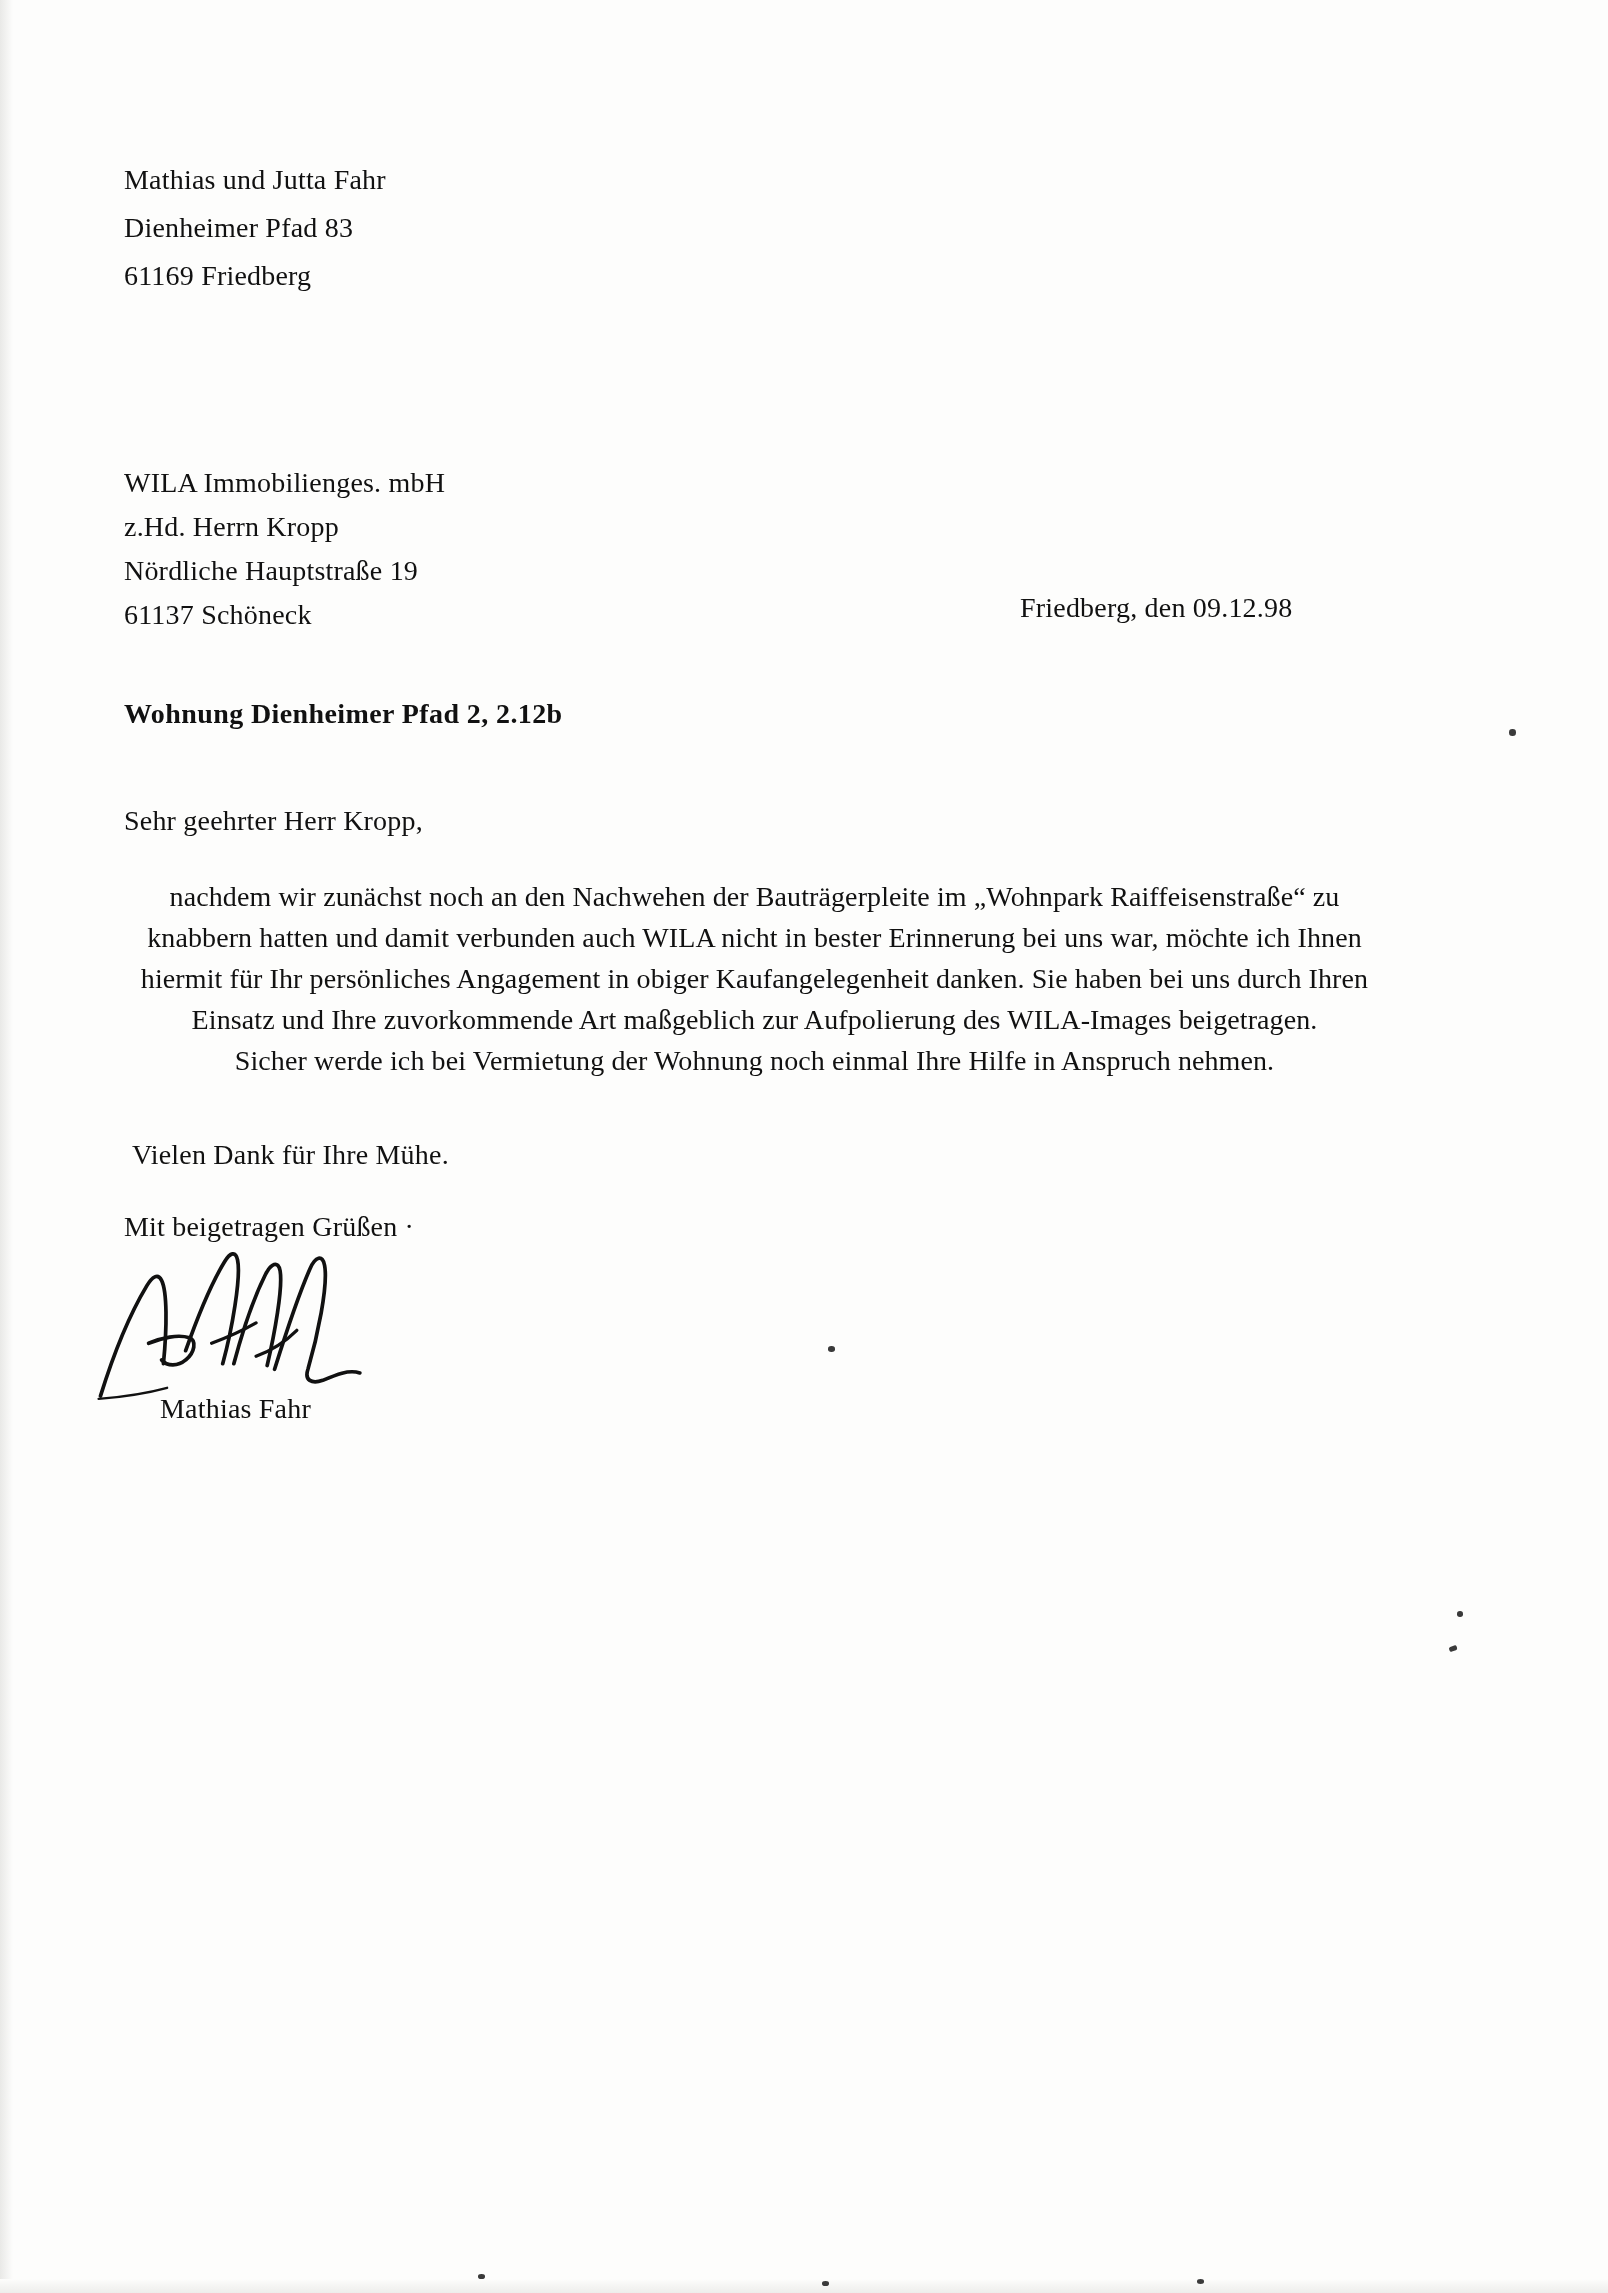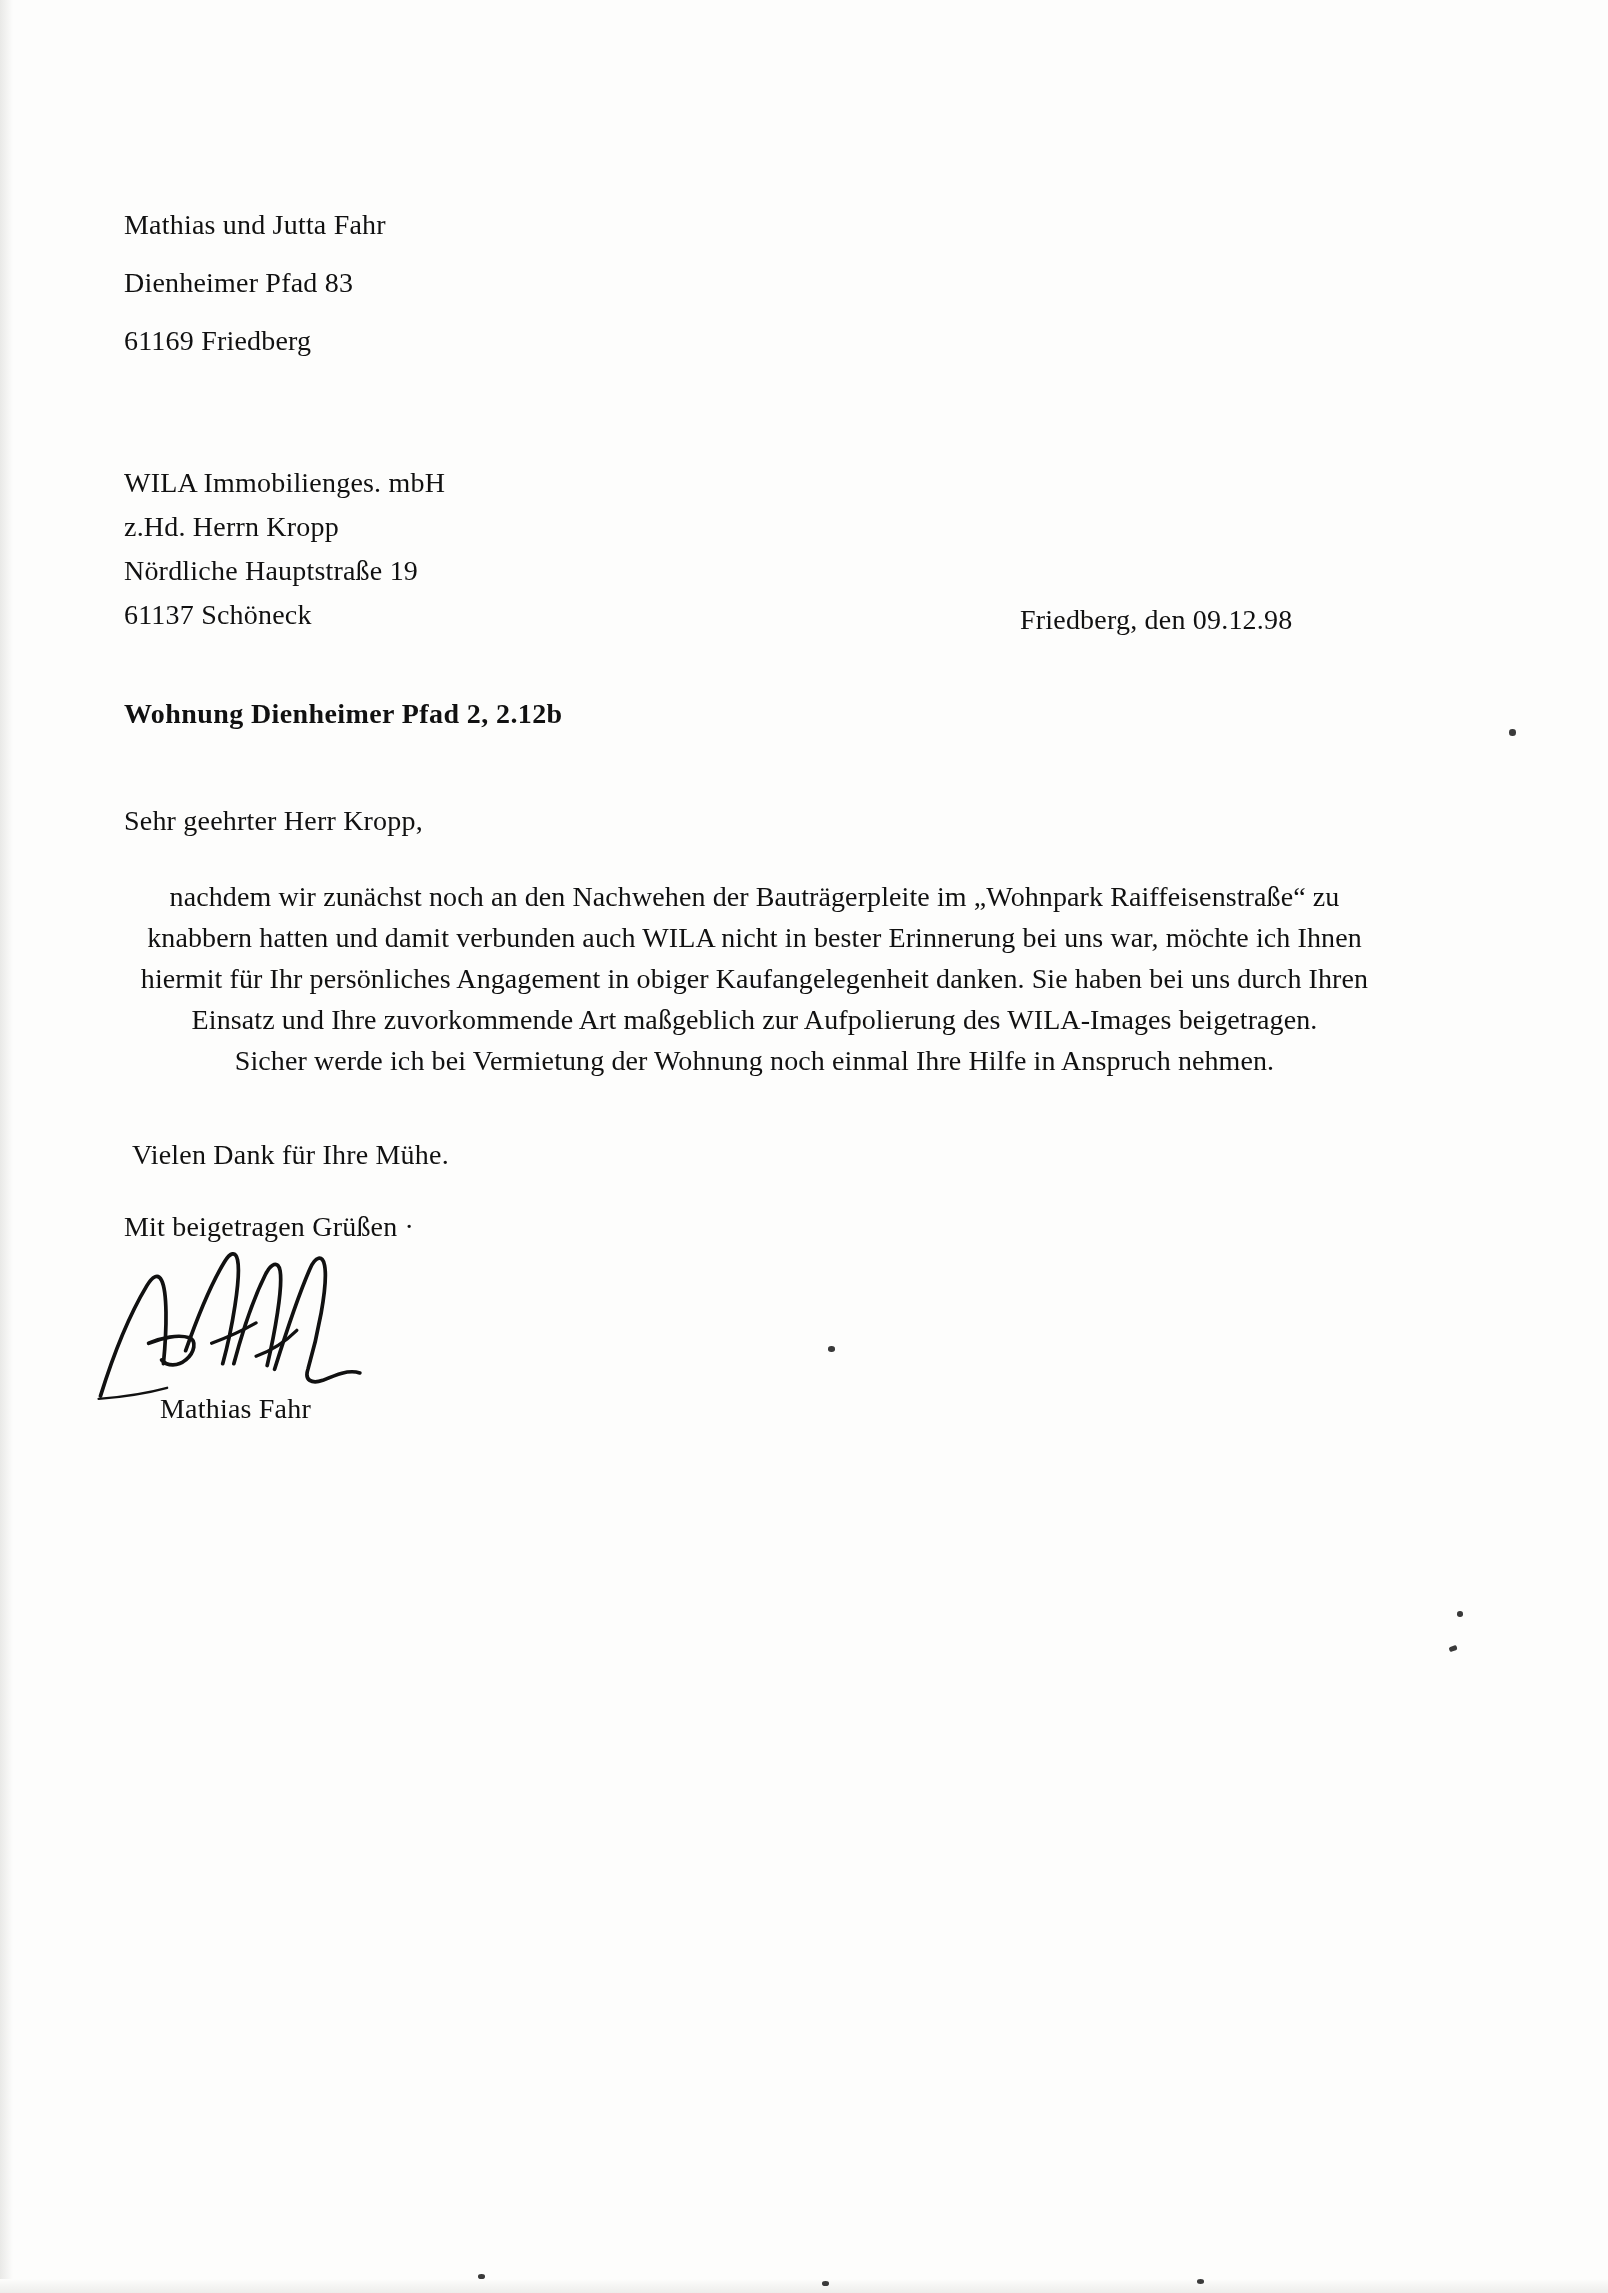--- a/index.html
+++ b/index.html
@@ -38,40 +38,38 @@
 
   .block {
     position: absolute;
     white-space: pre-line;
   }
 
   .sender {
     left: 124px;
     top: 156px;
     font-size: 28px;
-    line-height: 58px;
+    line-height: 48px;
     letter-spacing: 0.2px;
-    margin-top: 40px;
   }
 
   .recipient {
     left: 124px;
     top: 461px;
     font-size: 28px;
     line-height: 44px;
     letter-spacing: 0.2px;
   }
 
   .place-date {
     left: 1020px;
     top: 587px;
     font-size: 28px;
     line-height: 41px;
     letter-spacing: 0.2px;
-    margin-top: 12px;
   }
 
   .subject {
     left: 124px;
     top: 698px;
     font-size: 28px;
     font-weight: bold;
     letter-spacing: 0.4px;
   }
 

